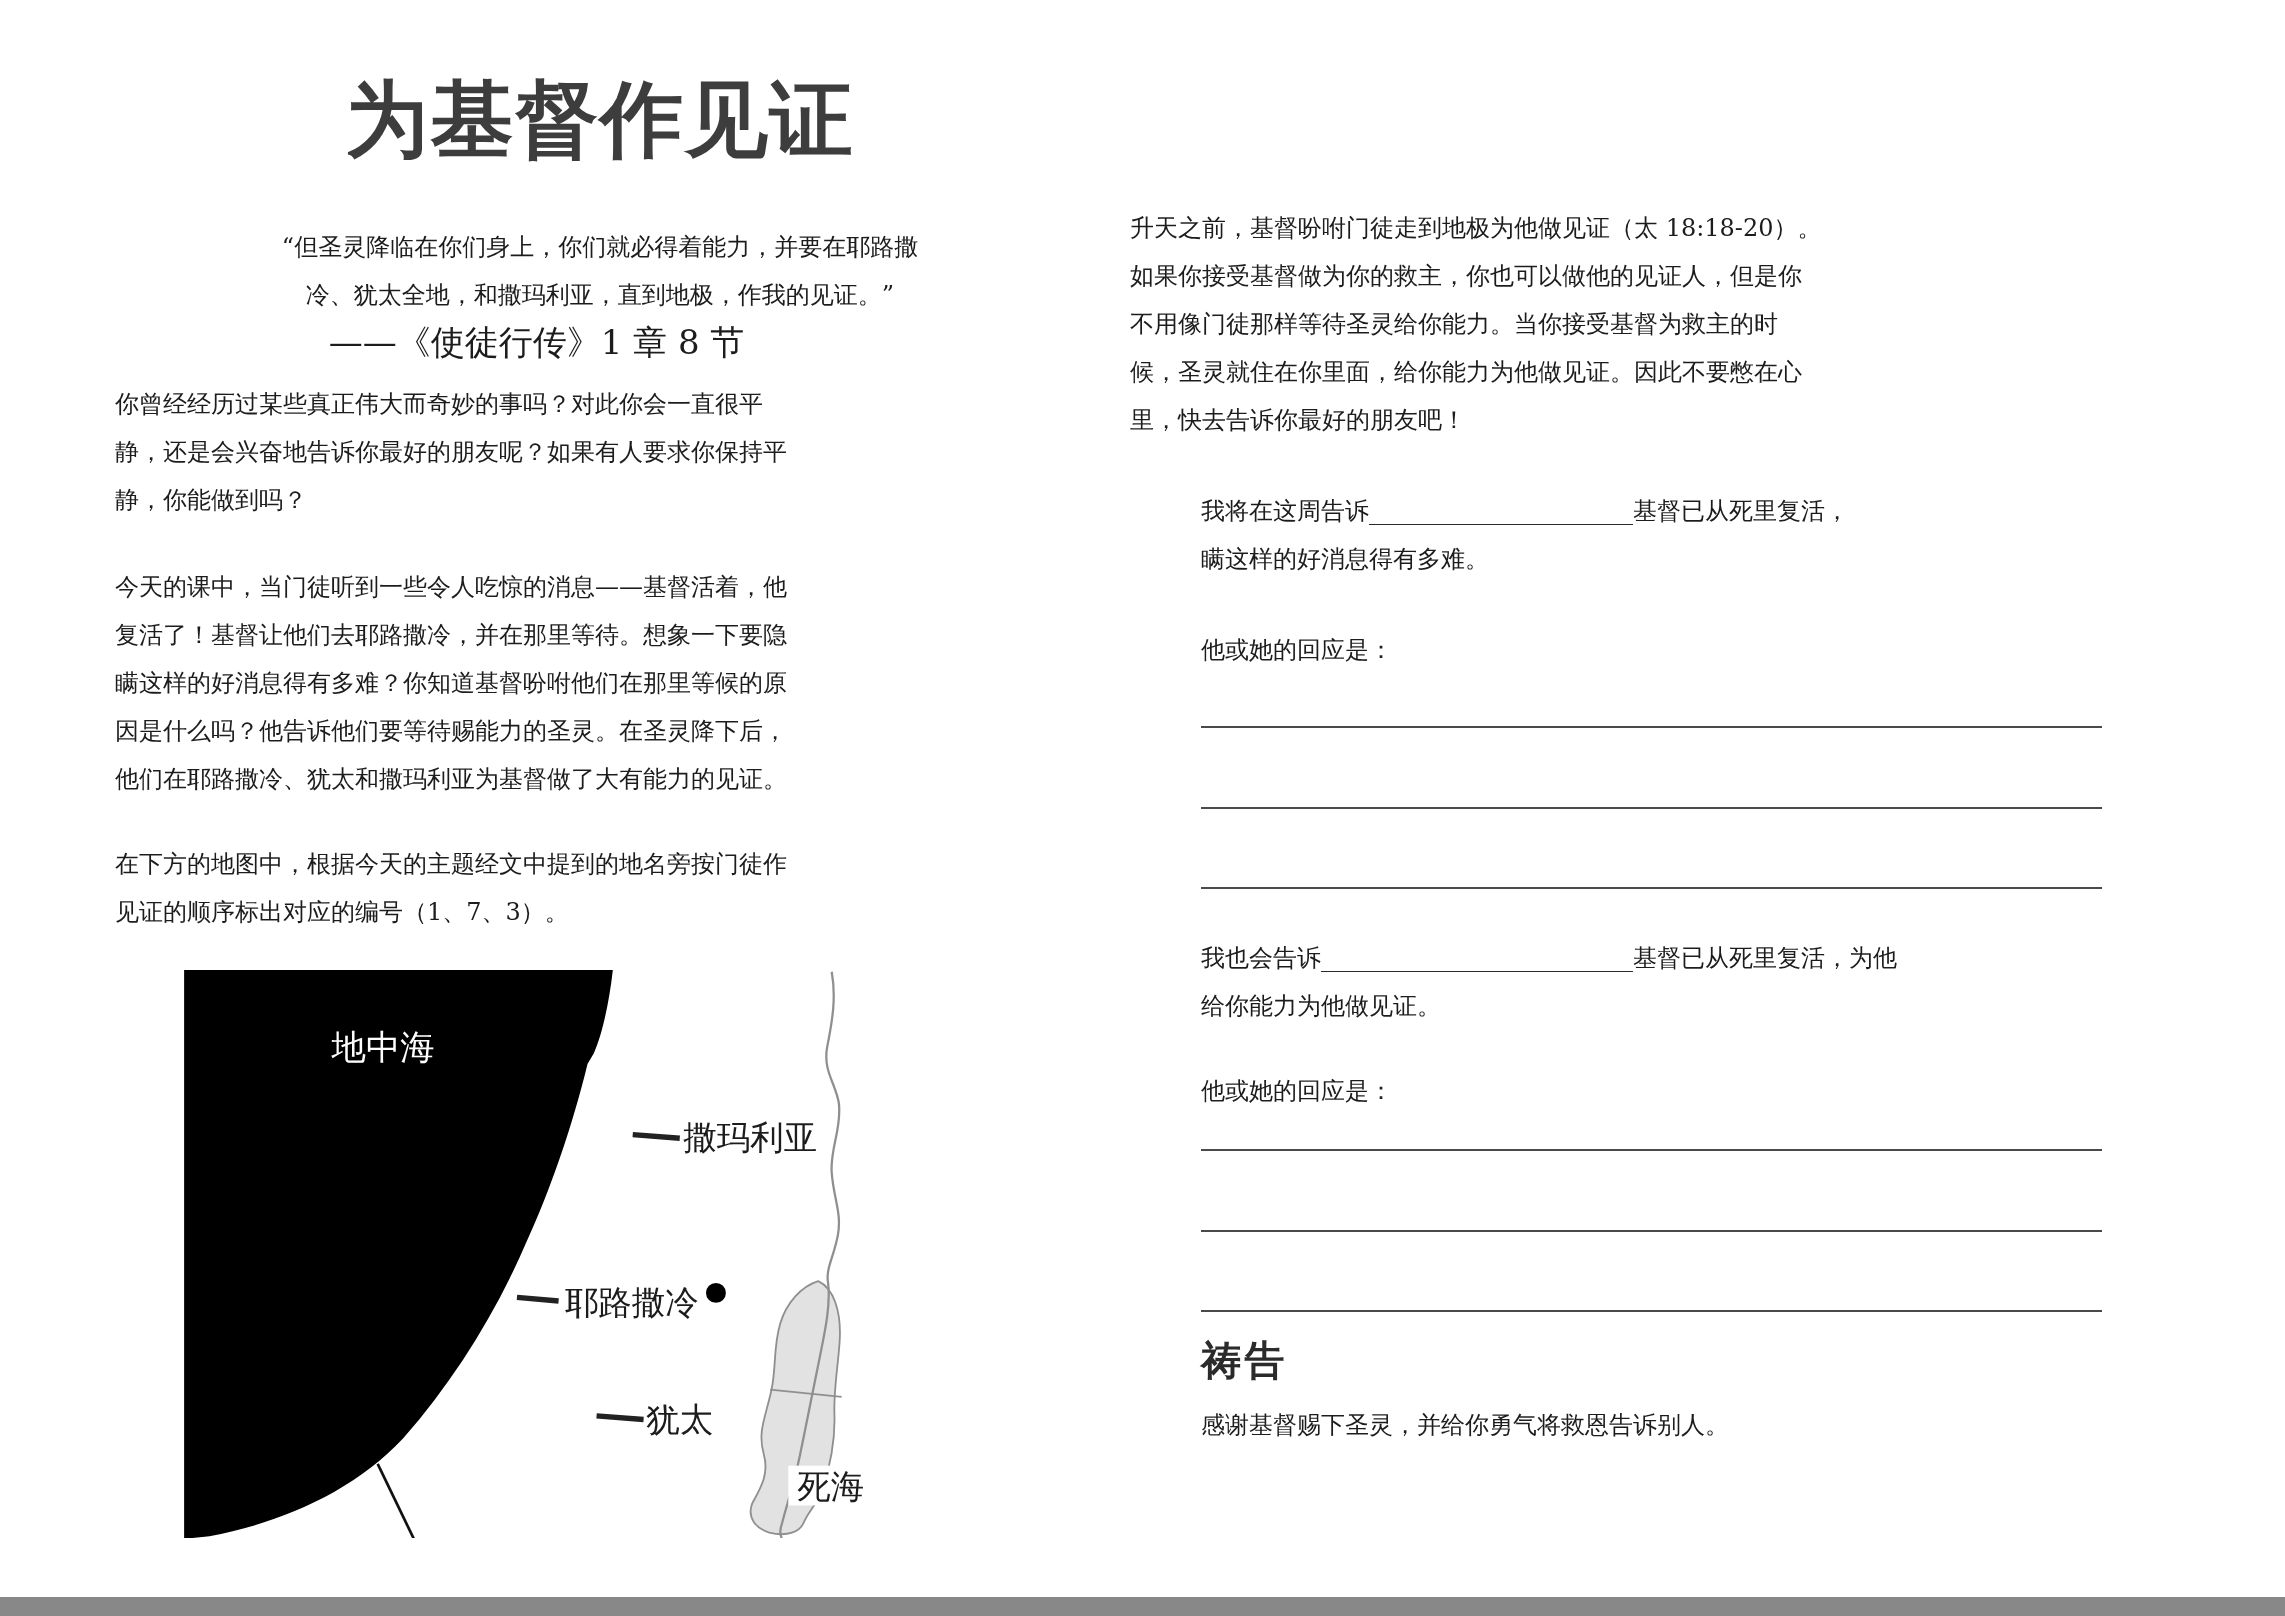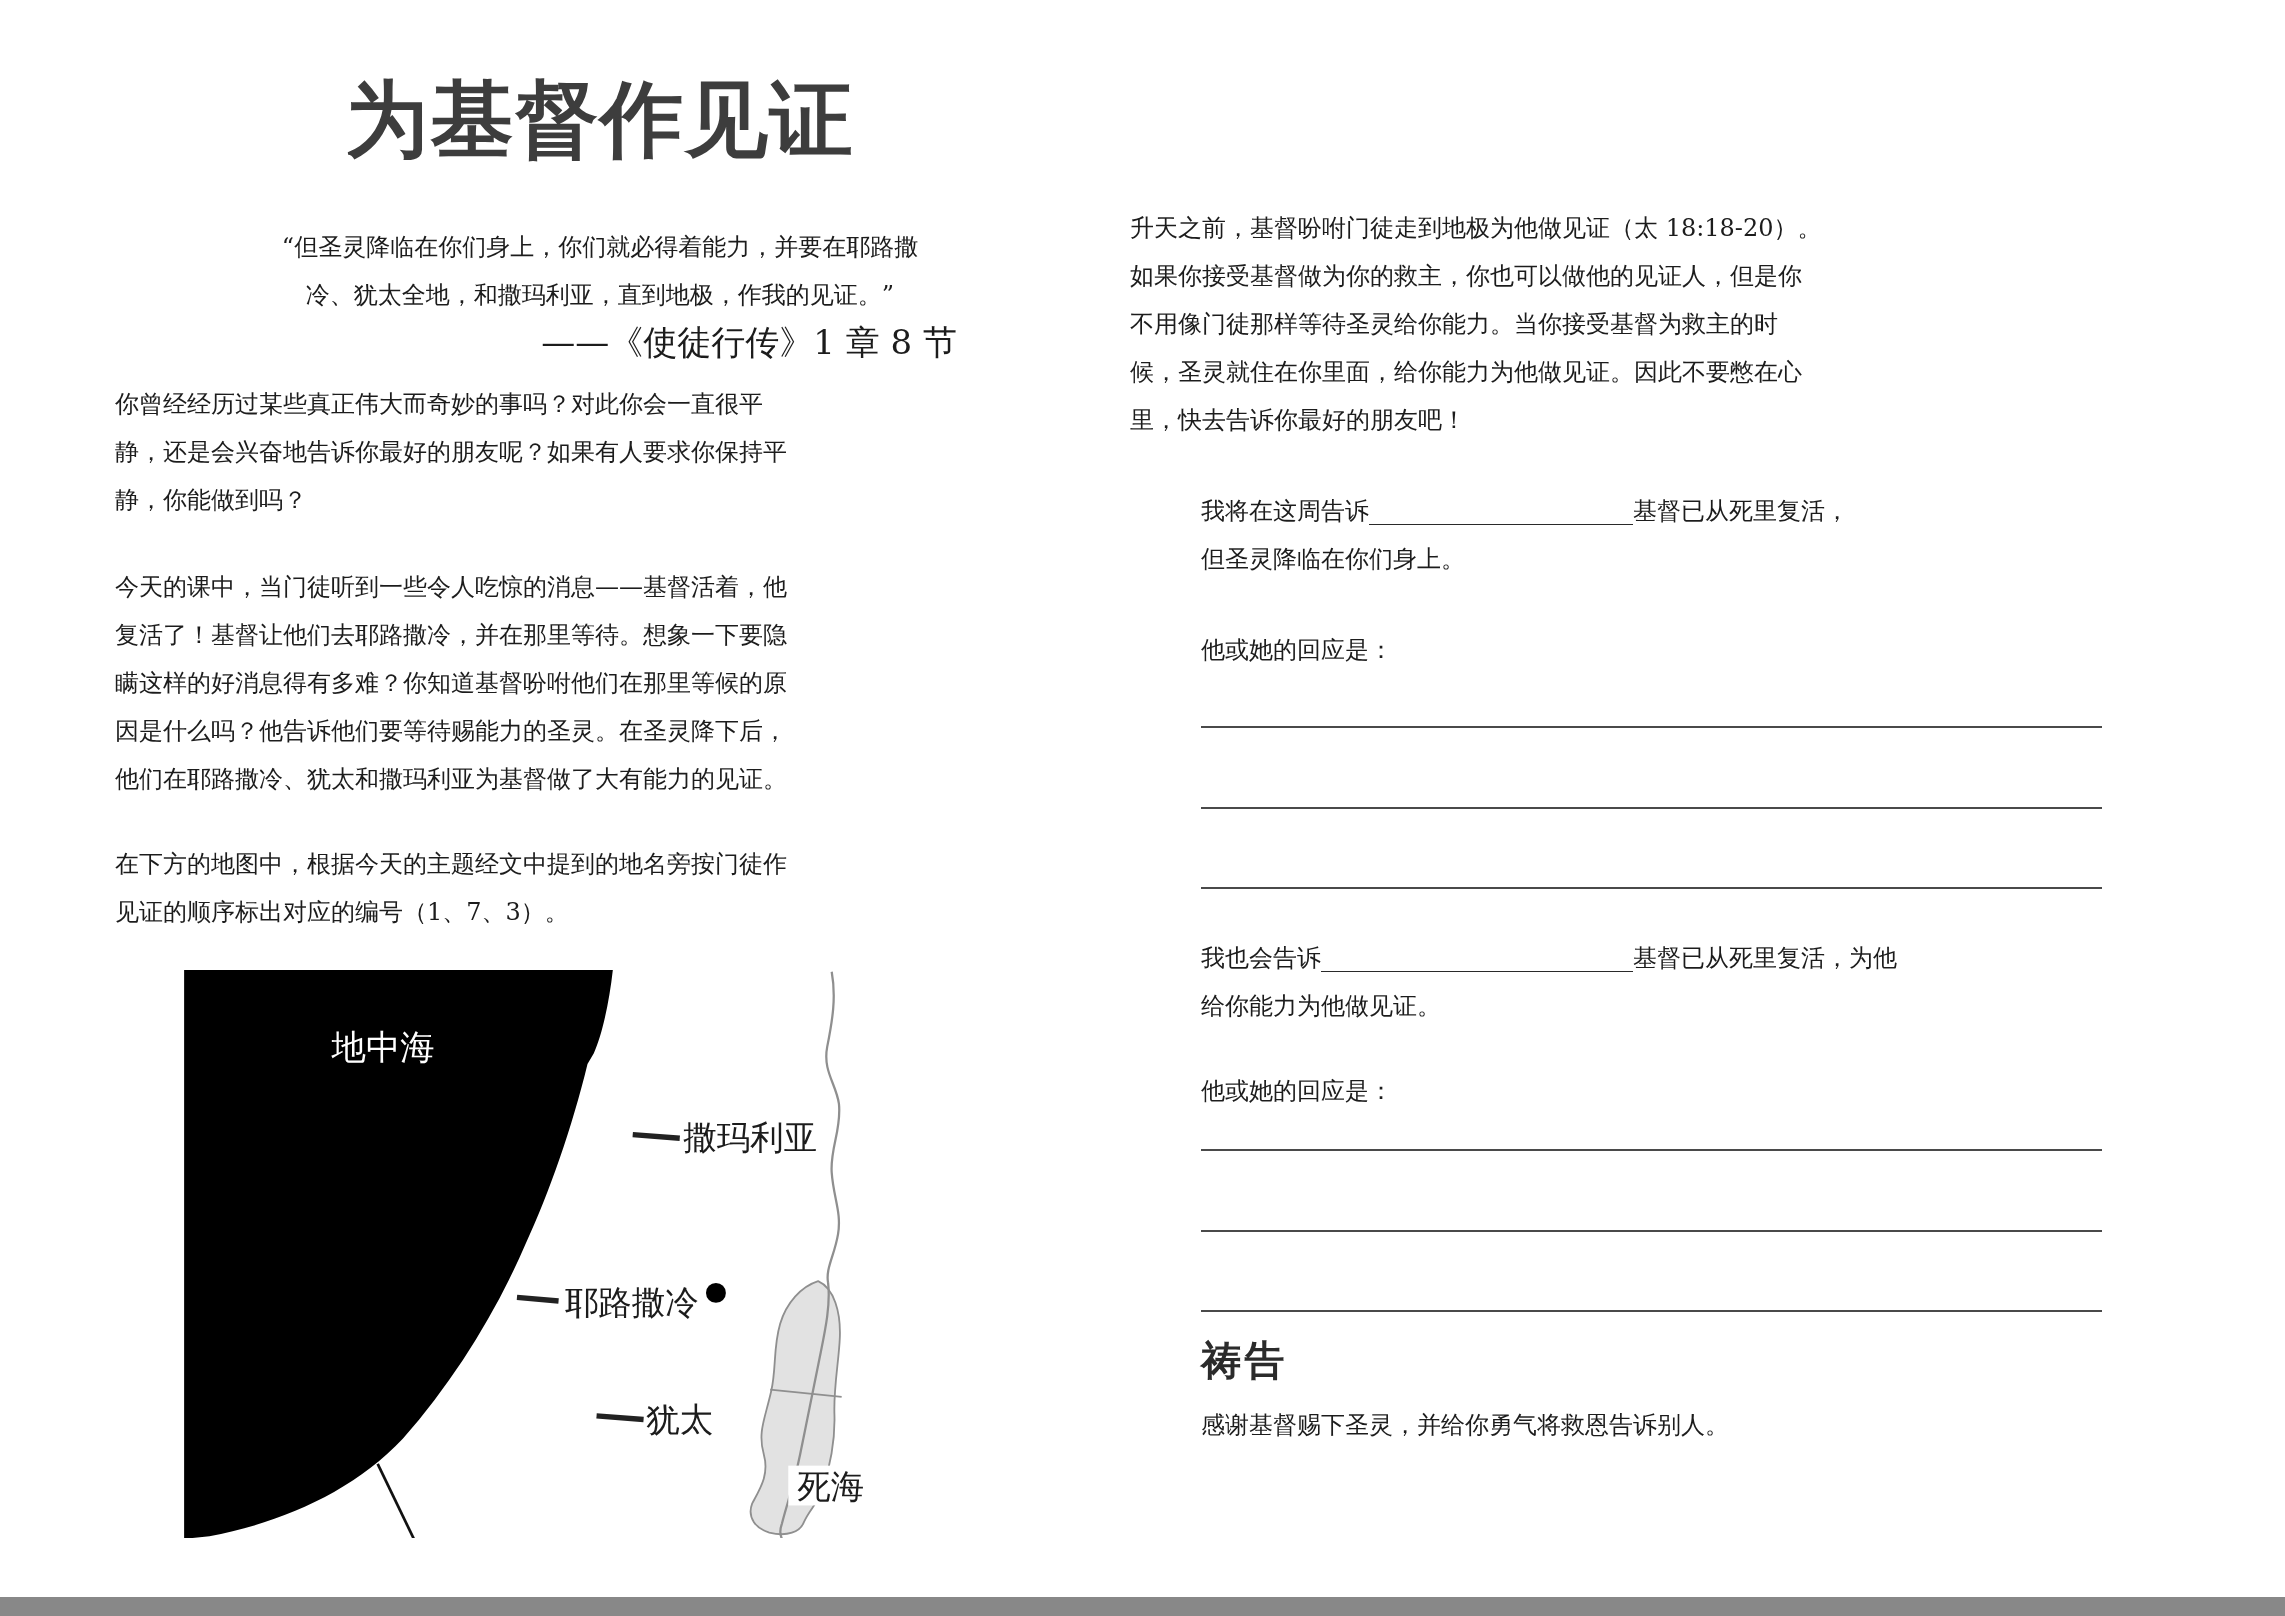--- a/index.html
+++ b/index.html
@@ -16,21 +16,21 @@
   #doc-title{
     left:116px;top:65px;width:968px;
     text-align:center;
     font-size:83px;line-height:109px;
     font-weight:bold;color:#3d3d3d;
     letter-spacing:1.8px;
   }
   #quote{left:116px;top:223px;width:968px;text-align:center;}
   #quote-attr{
     left:116px;top:318px;width:841px;
-    text-align:right;font-size:34px;line-height:48px;
+    text-align:center;font-size:34px;line-height:48px;
   }
   #p1{left:115px;top:380px;width:972px;}
   #p2{left:115px;top:563px;width:972px;}
   #p3{left:115px;top:840px;width:972px;}
   #map{left:184px;top:970px;width:703px;height:568px;}
   #rp1{left:1130px;top:204px;width:1036px;}
   #fill1{left:1201px;top:487px;width:1036px;}
   #resp1{left:1201px;top:626px;width:1036px;}
   #fill2{left:1201px;top:934px;width:1036px;}
   #resp2{left:1201px;top:1067px;width:1036px;}
@@ -127,21 +127,21 @@
     </svg>
   </div>
 
   <div id="rp1" class="abs lines">升天之前，基督吩咐门徒走到地极为他做见证（太 18:18-20）。
 如果你接受基督做为你的救主，你也可以做他的见证人，但是你
 不用像门徒那样等待圣灵给你能力。当你接受基督为救主的时
 候，圣灵就住在你里面，给你能力为他做见证。因此不要憋在心
 里，快去告诉你最好的朋友吧！</div>
 
   <div id="fill1" class="abs lines">我将在这周告诉______________________基督已从死里复活，
-但圣灵降临在你们身上。</div>
+瞒这样的好消息得有多难。</div>
 
   <div id="resp1" class="abs lines">他或她的回应是：</div>
 
   <div id="rule-a1" class="abs rule"></div>
   <div id="rule-a2" class="abs rule"></div>
   <div id="rule-a3" class="abs rule"></div>
 
   <div id="fill2" class="abs lines">我也会告诉__________________________基督已从死里复活，为他
 给你能力为他做见证。</div>
 

